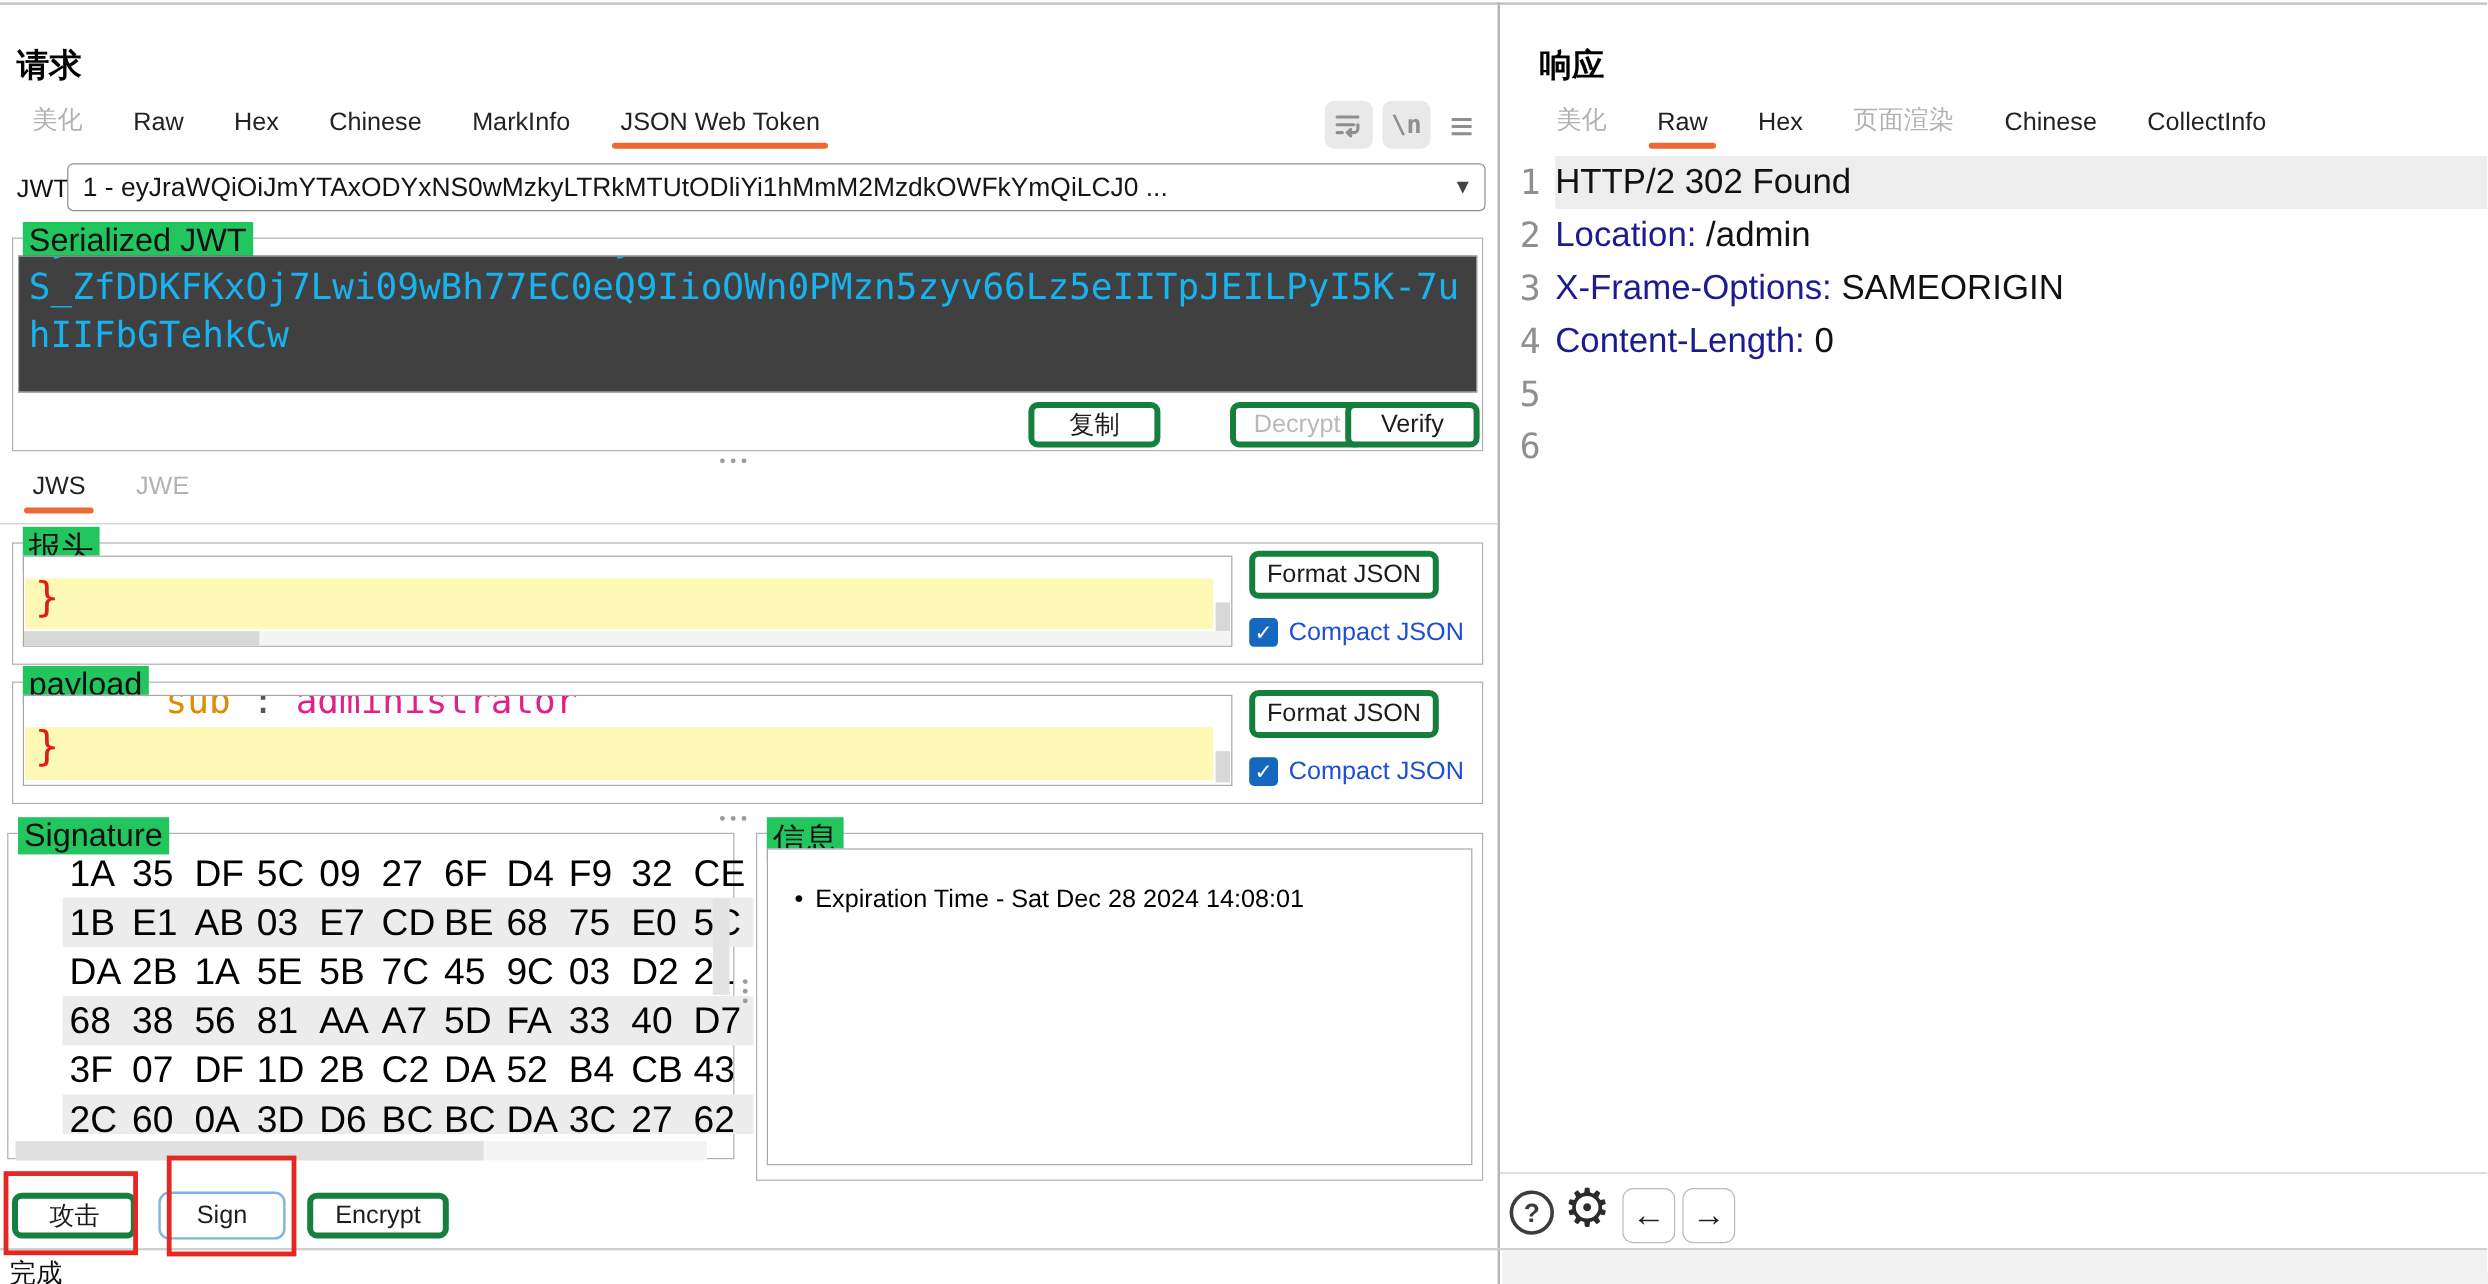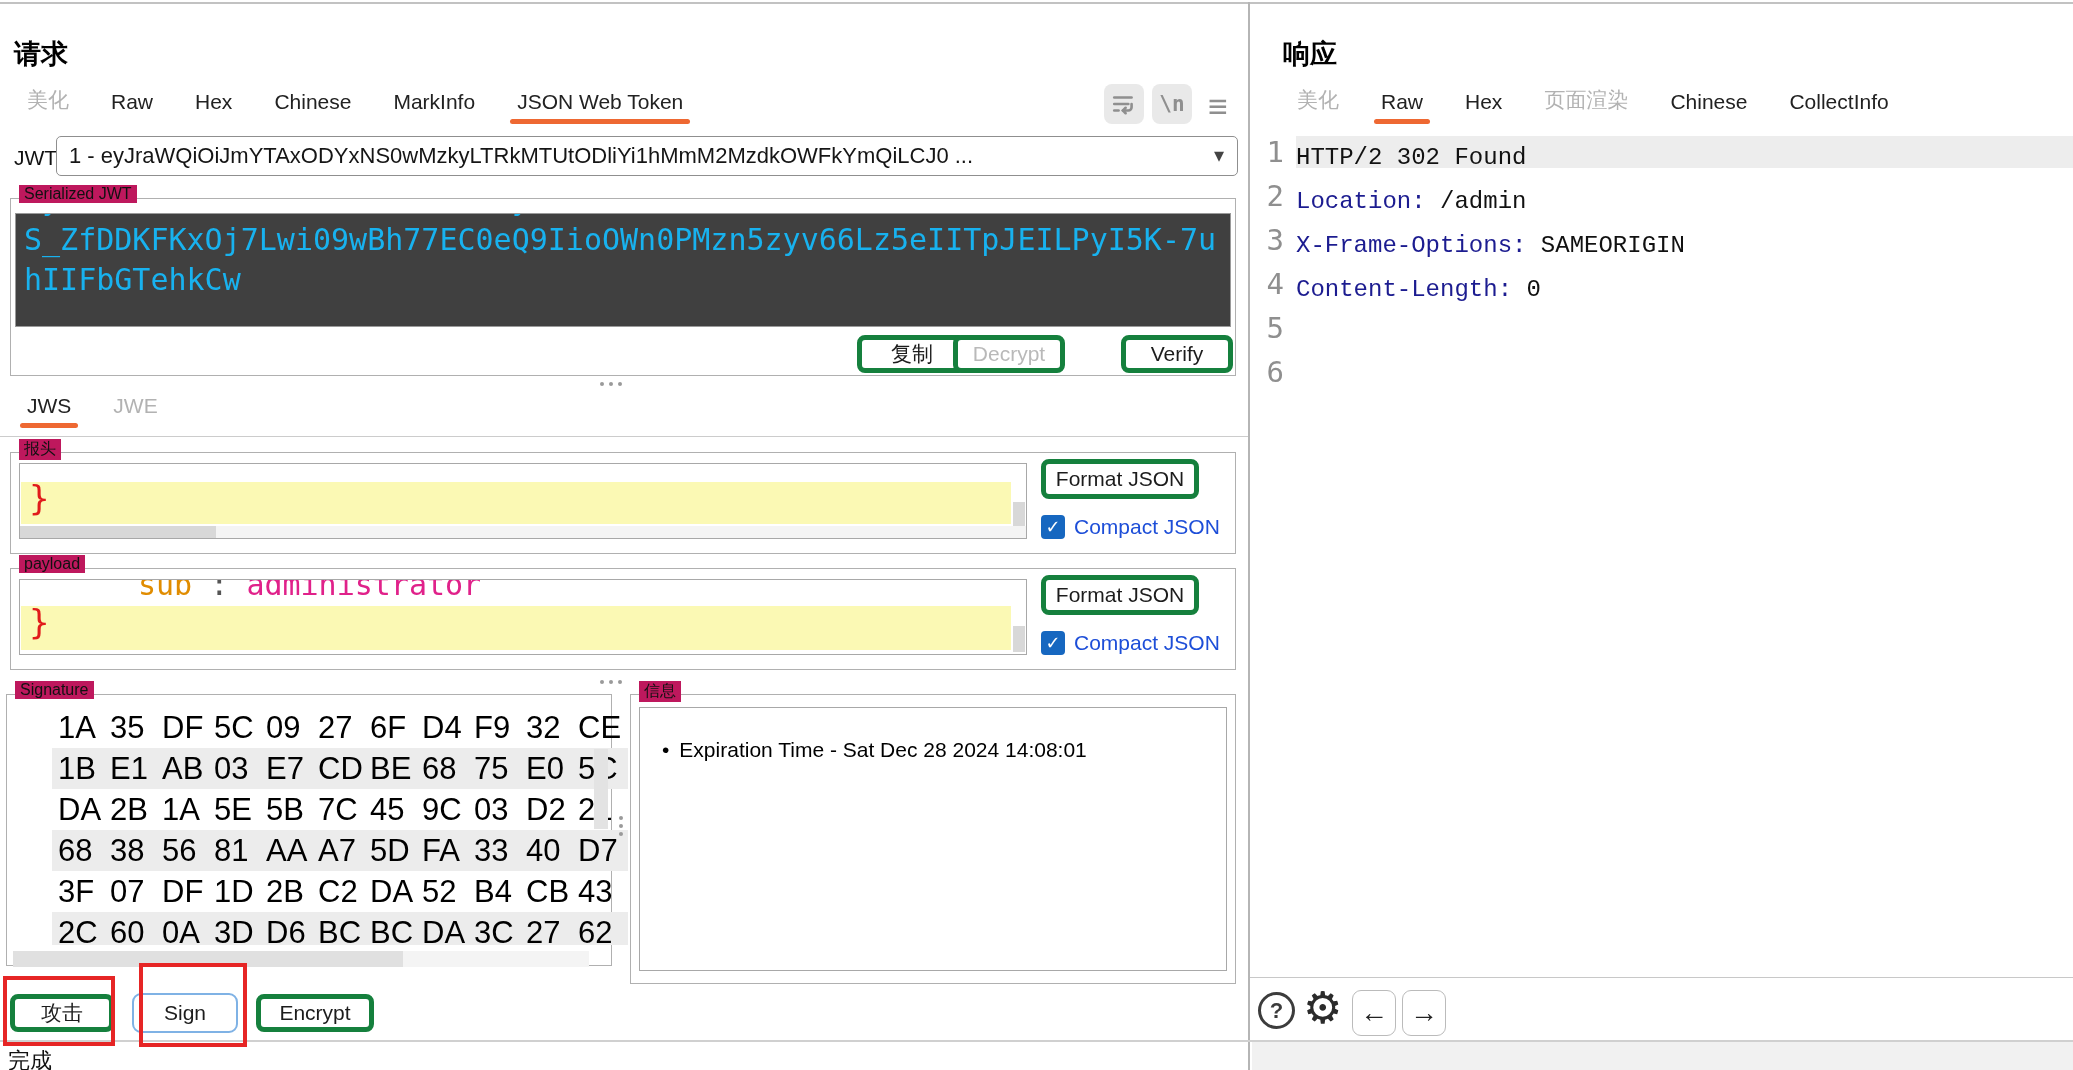--- a/index.html
+++ b/index.html
@@ -37,21 +37,21 @@
   
   .jwt-label { font-size:21px; color:#111; }
   .jwt-select {
     width:1182px; height:40px; border:1px solid #8f8f8f; border-radius:5px; background:#fff;
     display:flex; align-items:center; padding:0 44px 0 12px; font-size:22px; white-space:nowrap; overflow:hidden; cursor:pointer;
   }
   .jwt-caret { position:absolute; right:14px; top:7px; font-size:20px; color:#444; }
 
   
   .groupbox { border:1px solid #b0b0b0; background:#fff; }
-  .gb-label { position:absolute; top:-14px; left:8px; background:#be185d; padding:0 5px; font-size:16px; color:#111; white-space:nowrap; }
+  .gb-label { position:absolute; top:-14px; left:8px; background:#22c55e; padding:0 5px; font-size:27px; color:#111; white-space:nowrap; }
 
   
   .ser-area {
     left:4px; top:14px; width:1216px; height:114px; border:1px solid #9a9a9a; background:#404040;
     overflow:hidden; padding-left:8px;
     font-family:"DejaVu Sans Mono", monospace; font-size:30px; line-height:40px;
     color:#18b2ef; white-space:nowrap; cursor:text;
   }
   .ser-line { white-space:nowrap; }
   .clip-top { margin-top:-34px; }
@@ -106,22 +106,22 @@
   
   .ann-rect { border:4px solid #e62525; background:transparent; pointer-events:none; }
   .sign-btn { border:2px solid #7fb2e5; border-radius:9px; }
   .status-text { font-size:22px; color:#111; }
 
   
   .resp-body { left:1252px; top:130px; width:821px; }
   .resp-line { display:flex; height:44px; align-items:center; }
   .resp-num { width:44px; text-align:right; padding-right:12px; color:#8f8f8f;
     font-family:"DejaVu Sans Mono",monospace; font-size:29px; flex:none; }
-  .resp-text { flex:1; height:32px; line-height:44px; white-space:pre;
-    font-family:Liberation Mono, monospace; font-size:24px; color:#111; }
+  .resp-text { flex:1; height:44px; line-height:44px; white-space:pre;
+    font-family:Liberation Sans, sans-serif; font-size:29px; color:#111; }
   .resp-line.hl .resp-text { background:#ededed; }
   .seg-header { color:#1c1c90; }
 
   
   .rfooter-top { left:1250px; top:977px; width:823px; height:1px; background:#c8c8c8; }
   .help-icon { left:1258px; top:992px; width:37px; height:37px; border:3px solid #3c3c3c; border-radius:50%;
     display:flex; align-items:center; justify-content:center; font-size:22px; font-weight:bold; color:#3c3c3c; cursor:pointer; }
   .gear-icon { left:1303px; top:984px; font-size:44px; line-height:48px; color:#2b2b2b; cursor:pointer; }
   .nav-btn { width:44px; height:46px; border:1px solid #bbbbbb; border-radius:9px; background:#fff;
     display:flex; align-items:center; justify-content:center; font-size:28px; color:#222; cursor:pointer; }
@@ -175,21 +175,21 @@
   </div>
 
   <div class="abs groupbox" style="left:10px; top:198px; width:1226px; height:178px;">
     <span class="gb-label">Serialized JWT</span>
     <div class="abs ser-area">
       <div class="ser-line clip-top">eyJraWQiOiJmYTAxODYxNS0wMzkyLTRkMTUtODliYi1hMmM2MzdkOWFkYmQiLCJ0eXAiOiJKV1QiLCJhbGciOiJSUzI1NiJ9</div>
       <div class="ser-line">S_ZfDDKFKxOj7Lwi09wBh77EC0eQ9IioOWn0PMzn5zyv66Lz5eIITpJEILPyI5K-7u</div>
       <div class="ser-line">hIIFbGTehkCw</div>
     </div>
     <button class="btn" style="left:846px; top:136px; width:110px;">复制</button>
-    <button class="btn disabled" style="left:942px; top:136px; width:112px;">Decrypt</button>
+    <button class="btn disabled" style="left:1014px; top:136px; width:112px;">Decrypt</button>
     <button class="btn" style="left:1110px; top:136px; width:112px;text-align:center;">Verify</button>
   </div>
 
   <div class="abs grip-h" style="left:600px; top:382px;">
     <div class="dot"></div>
       <div class="dot"></div>
       <div class="dot"></div>
   </div>
 
   <div class="abs tabs" style="left:6px; top:388px;" id="jws-tabs">

